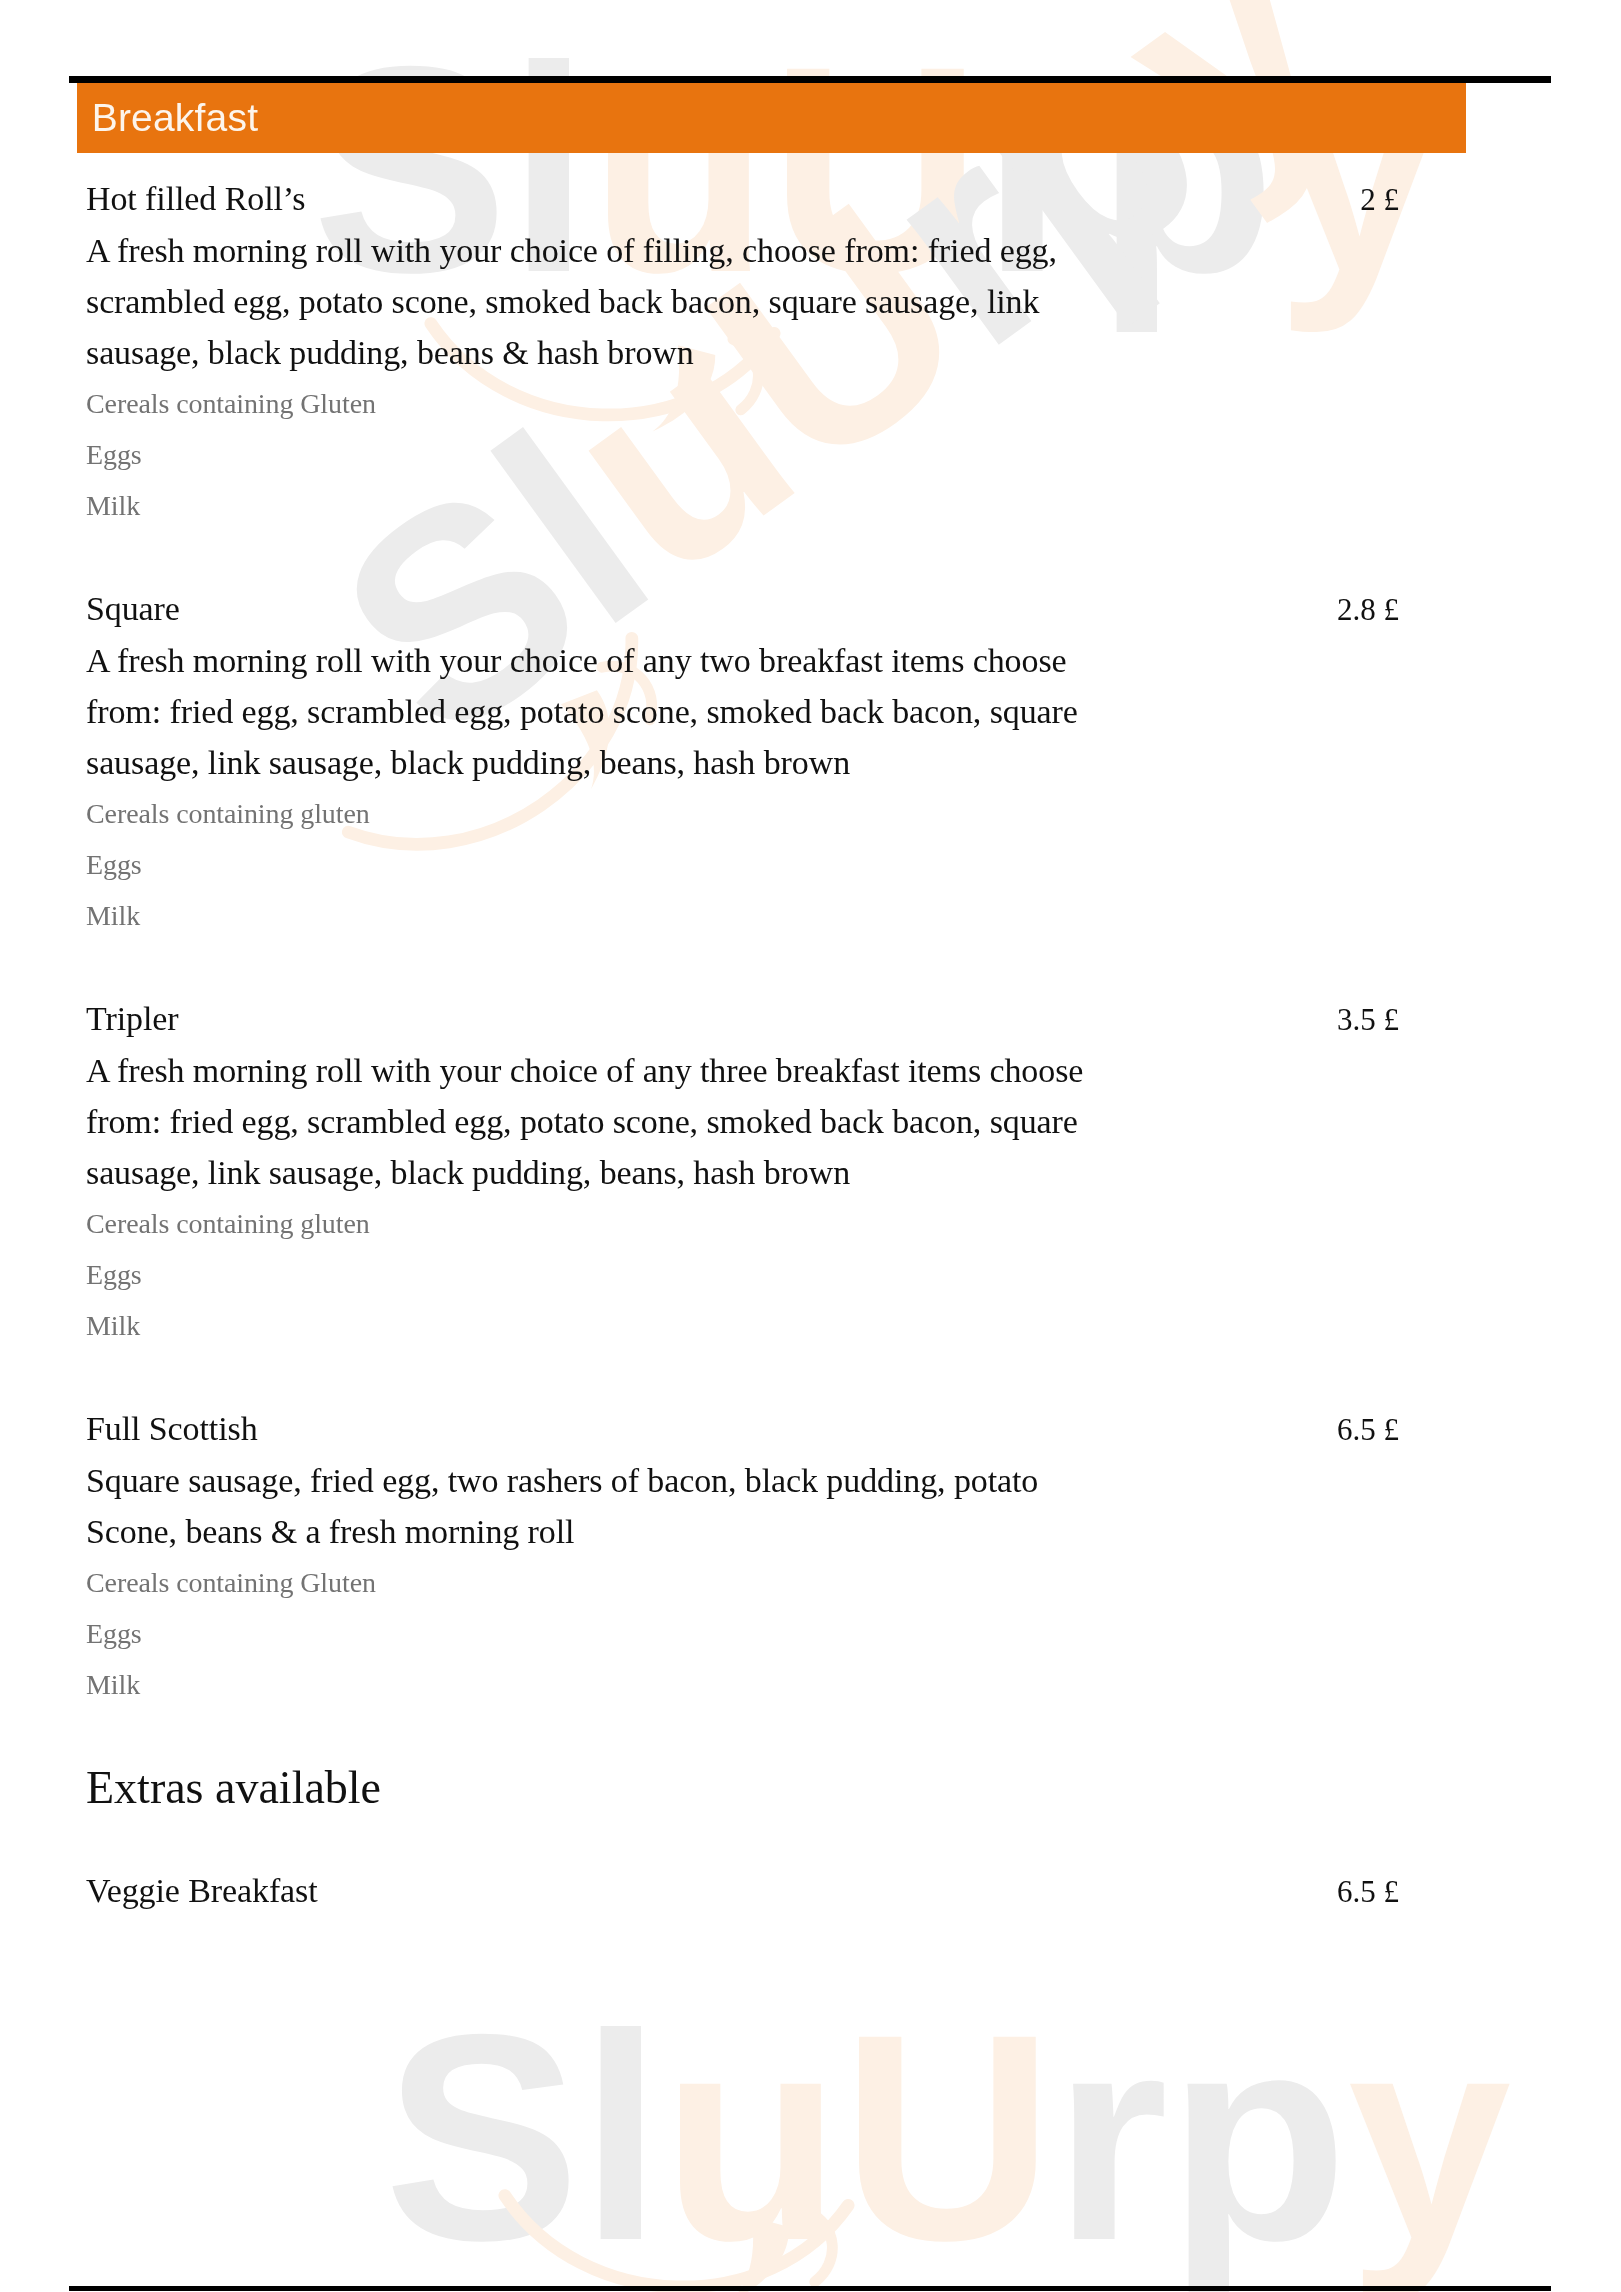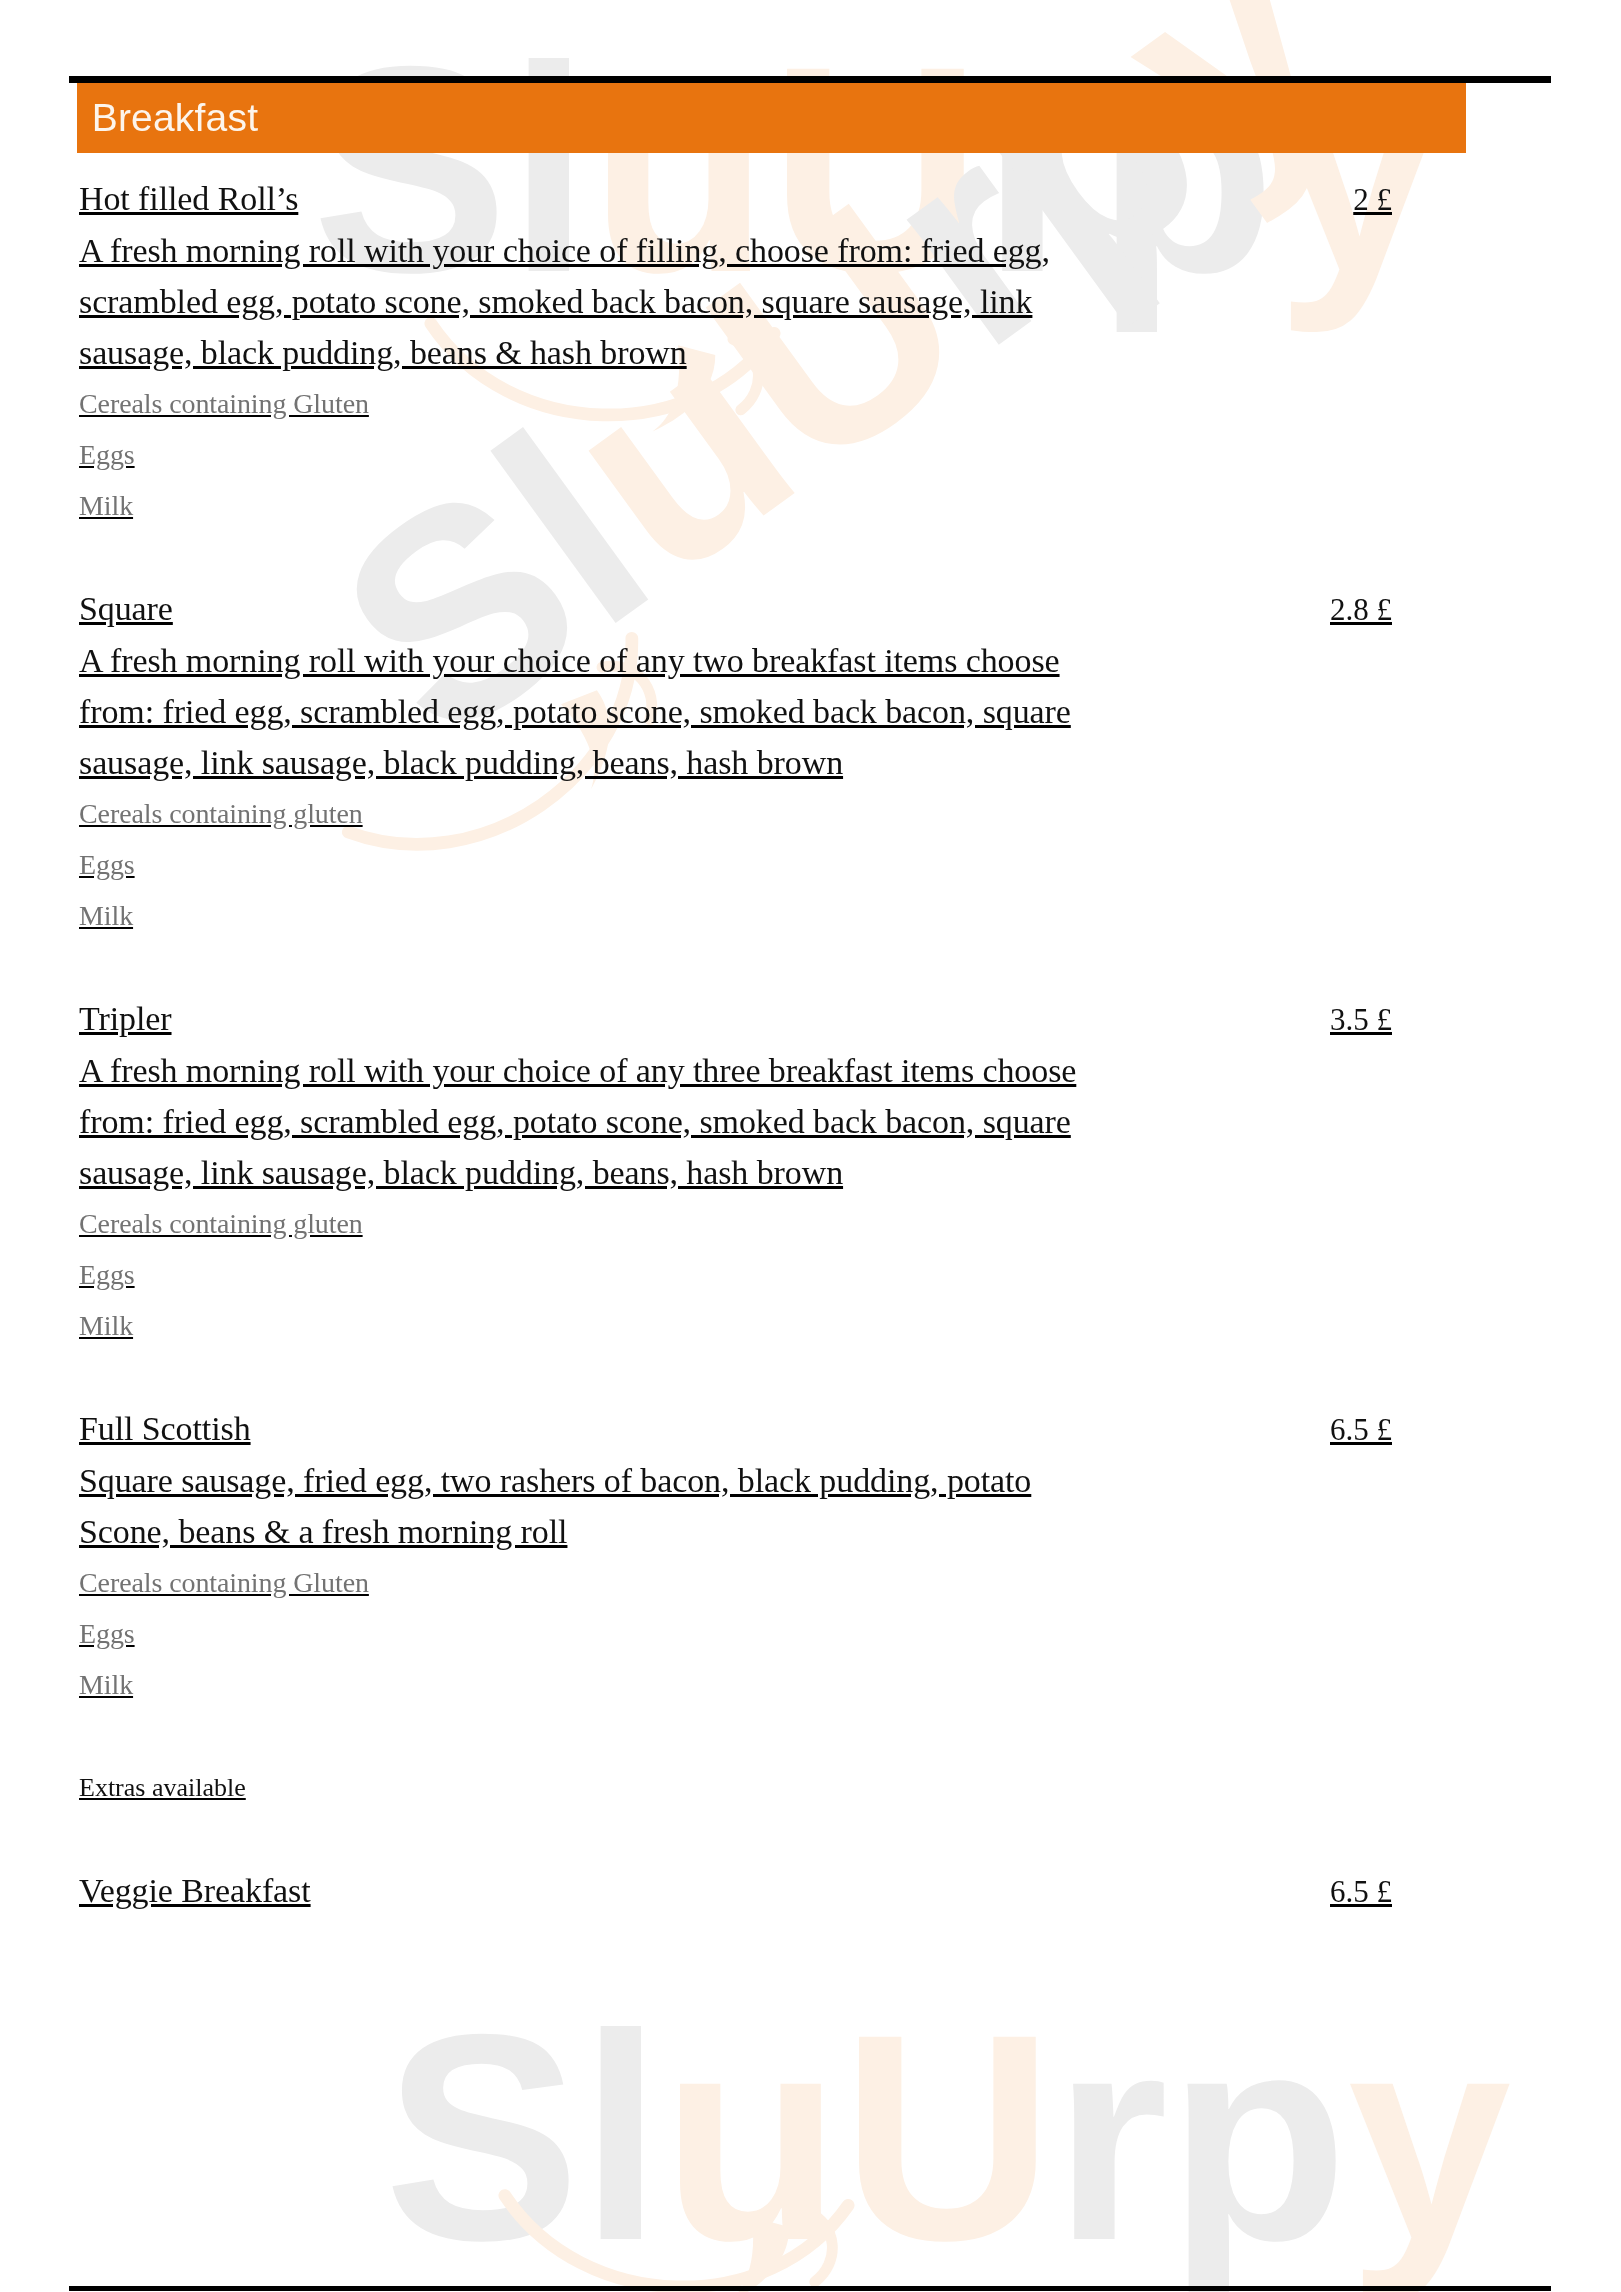--- a/index.html
+++ b/index.html
@@ -81,25 +81,24 @@
     font-size: 39px;
     font-weight: 400;
     color: #fdf5ec;
     padding-left: 14.7px;
     letter-spacing: 0.2px;
   }
 
   
   .menu {
     position: absolute;
-    left: 79px;
+    left: 86px;
     top: 173px;
     width: 1313px;
     z-index: 2;
-    text-decoration: underline;
   }
 
   .menu-item {
     position: relative;
     margin-bottom: 52px;
   }
   .item-head {
     display: flex;
     align-items: baseline;
     justify-content: space-between;
@@ -125,21 +124,21 @@
     max-width: 1000px;
     letter-spacing: -0.1px;
   }
   .allergen {
     font-size: 28px;
     color: #737373;
     line-height: 51px;
     letter-spacing: -0.1px;
   }
   .note-line {
-    font-size: 26px;
+    font-size: 46px;
     color: #111111;
     line-height: 51px;
   }
 </style>
 </head>
 <body>
 
 <div class="wm-layer">
 
   <div class="wm wm-top">

